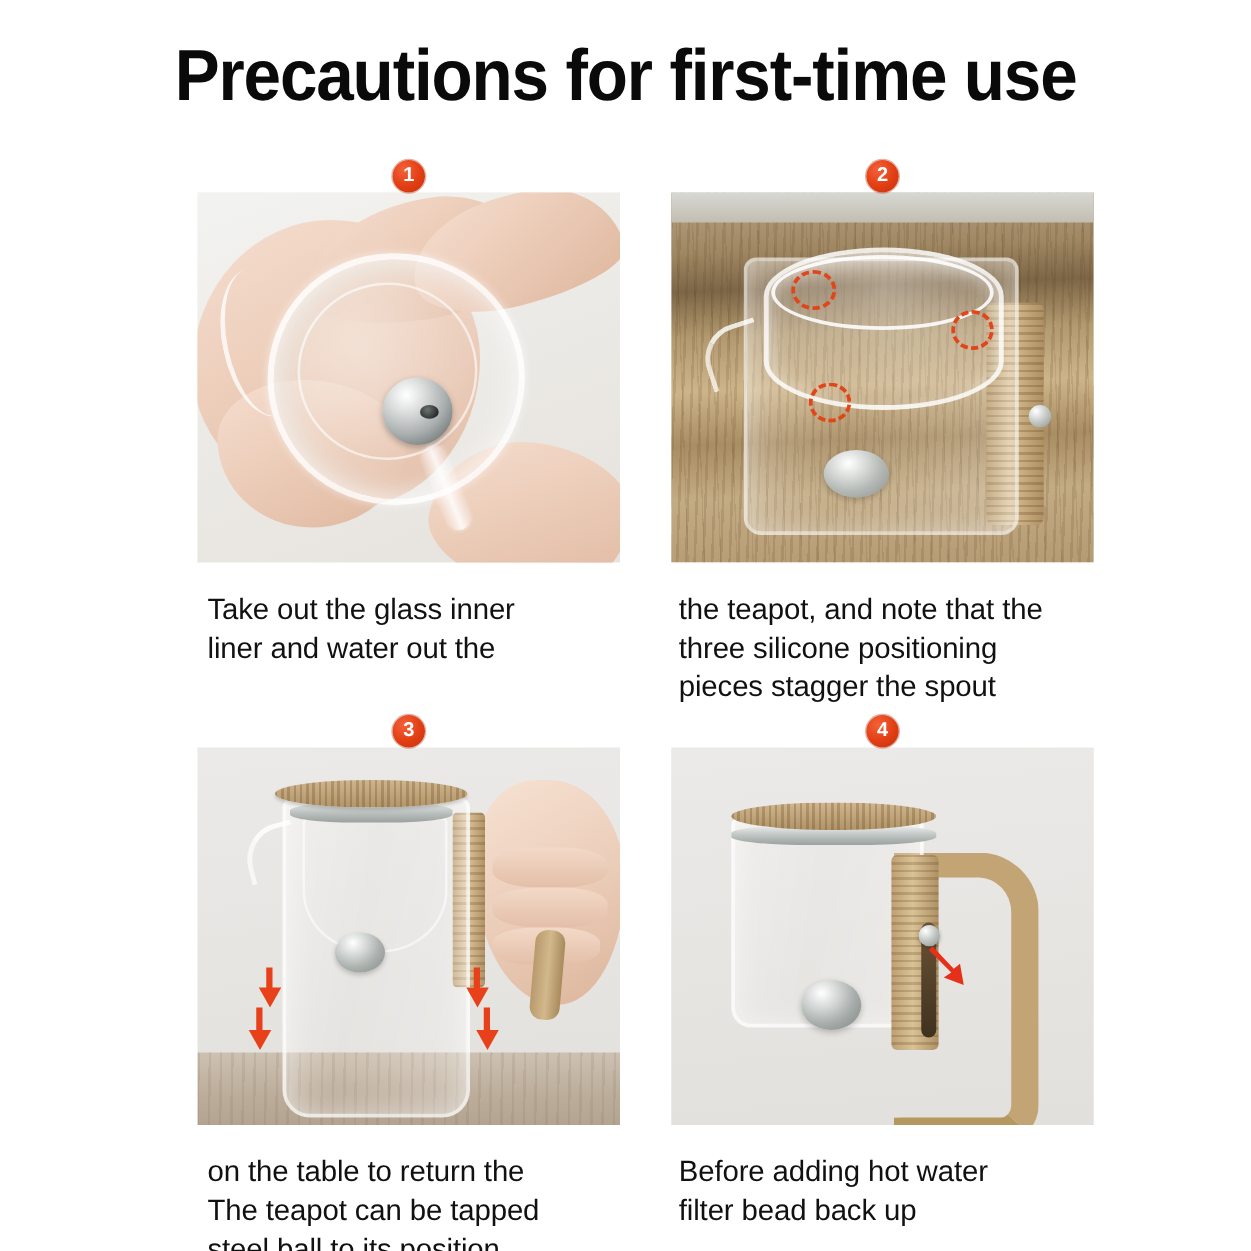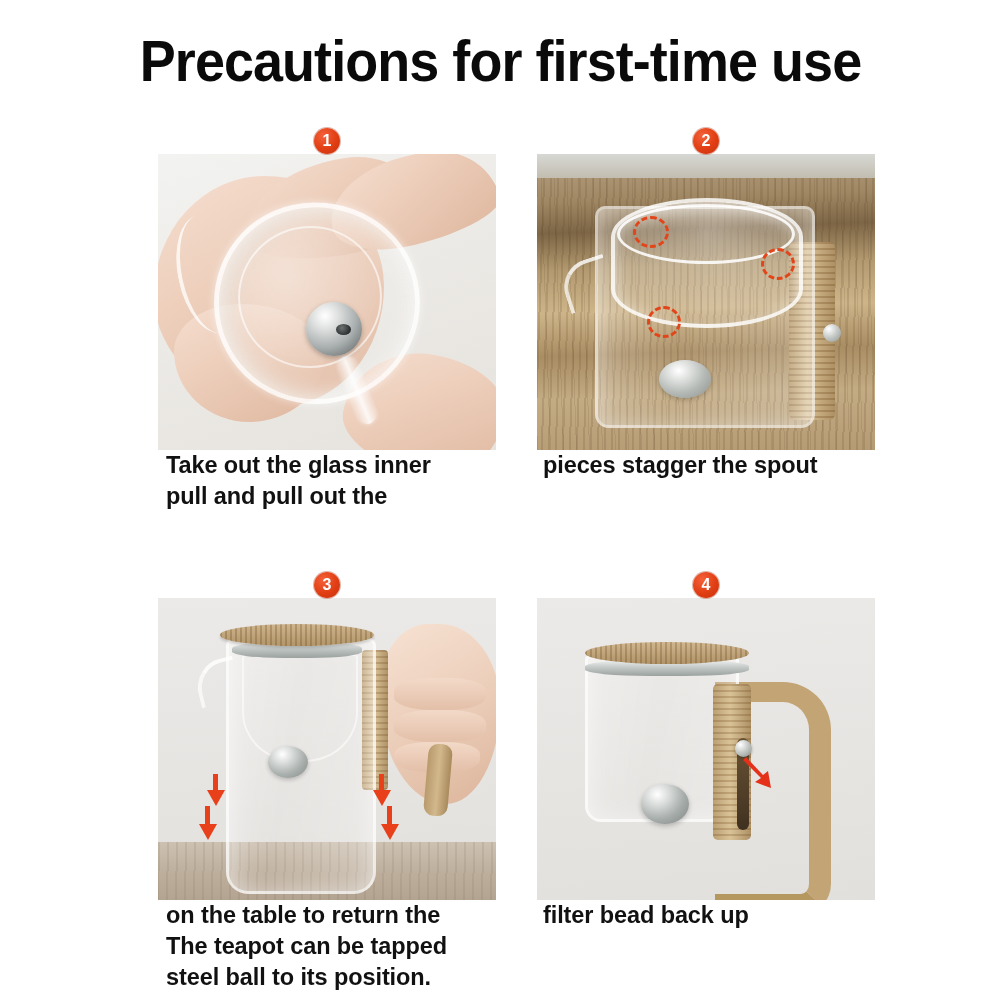--- a/index.html
+++ b/index.html
@@ -436,27 +436,27 @@
     position: absolute;
     left: 198px; top: 142px;
     width: 17px; height: 17px;
     border-radius: 50%;
     background: radial-gradient(circle at 32% 28%, #ffffff, #c6cac7 45%, #888e8c 100%);
     box-shadow: 0 1px 3px rgba(0,0,0,0.3);
   }
 
   
   .caption {
+    margin-top: 22px;
     font-family: "Liberation Sans", sans-serif;
     font-size: 23.5px;
     line-height: 31px;
     color: #111111;
     letter-spacing: -0.1px;
     padding-left: 8px;
-    font-weight: bold;
   }
   #step-2 .caption, #step-4 .caption { padding-left: 6px; }
   .caption .ln { display: block; white-space: nowrap; }
 </style>
 </head>
 <body>
 
 <div id="page-title">Precautions for first-time use</div>
 
 <div class="step" id="step-1">
@@ -472,21 +472,21 @@
     <div class="hand p1-hand2"></div>
     <div class="p1-glass"></div>
     <div class="p1-glass-inner"></div>
     <div class="p1-rim"></div>
     <div class="p1-hose"></div>
     <div class="p1-ball"></div>
     <div class="p1-ball-hole"></div>
   </div>
   <div class="caption">
     <span class="ln">Take out the glass inner</span>
-    <span class="ln">pull and pull out the</span>
+    <span class="ln">liner and water out the</span>
   </div>
 </div>
 
 <div class="step" id="step-2">
   <div class="badge-row">
     <div class="badge">2</div>
   </div>
   <div class="photo">
     <div class="bg-wood"></div>
     <div class="p2-sky"></div>
@@ -495,20 +495,22 @@
     <div class="p2-spout"></div>
     <div class="p2-liner"></div>
     <div class="p2-rim"></div>
     <div class="p2-ball"></div>
     <div class="p2-knob"></div>
     <div class="dashed-circle p2-dc1"></div>
     <div class="dashed-circle p2-dc2"></div>
     <div class="dashed-circle p2-dc3"></div>
   </div>
   <div class="caption">
+    <span class="ln">the teapot, and note that the</span>
+    <span class="ln">three silicone positioning</span>
     <span class="ln">pieces stagger the spout</span>
   </div>
 </div>
 
 <div class="step" id="step-3">
   <div class="badge-row">
     <div class="badge">3</div>
   </div>
   <div class="photo">
     <div class="bg-light"></div>
@@ -555,15 +557,16 @@
     <div class="p4-lid"></div>
     <div class="p4-ball"></div>
     <div class="p4-handle-post"></div>
     <div class="p4-slot"></div>
     <div class="p4-bead"></div>
     <svg width="60" height="56" viewBox="0 0 60 56" style="position:absolute; left:198px; top:156px;">
       <path d="M8 6 L26 24 L20 28 L36 34 L33 17 L28 21 L11 3 Z" fill="#e5311a"></path>
     </svg>
   </div>
   <div class="caption">
+    <span class="ln">Before adding hot water</span>
     <span class="ln">filter bead back up</span>
   </div>
 </div>
 
 </body></html>

